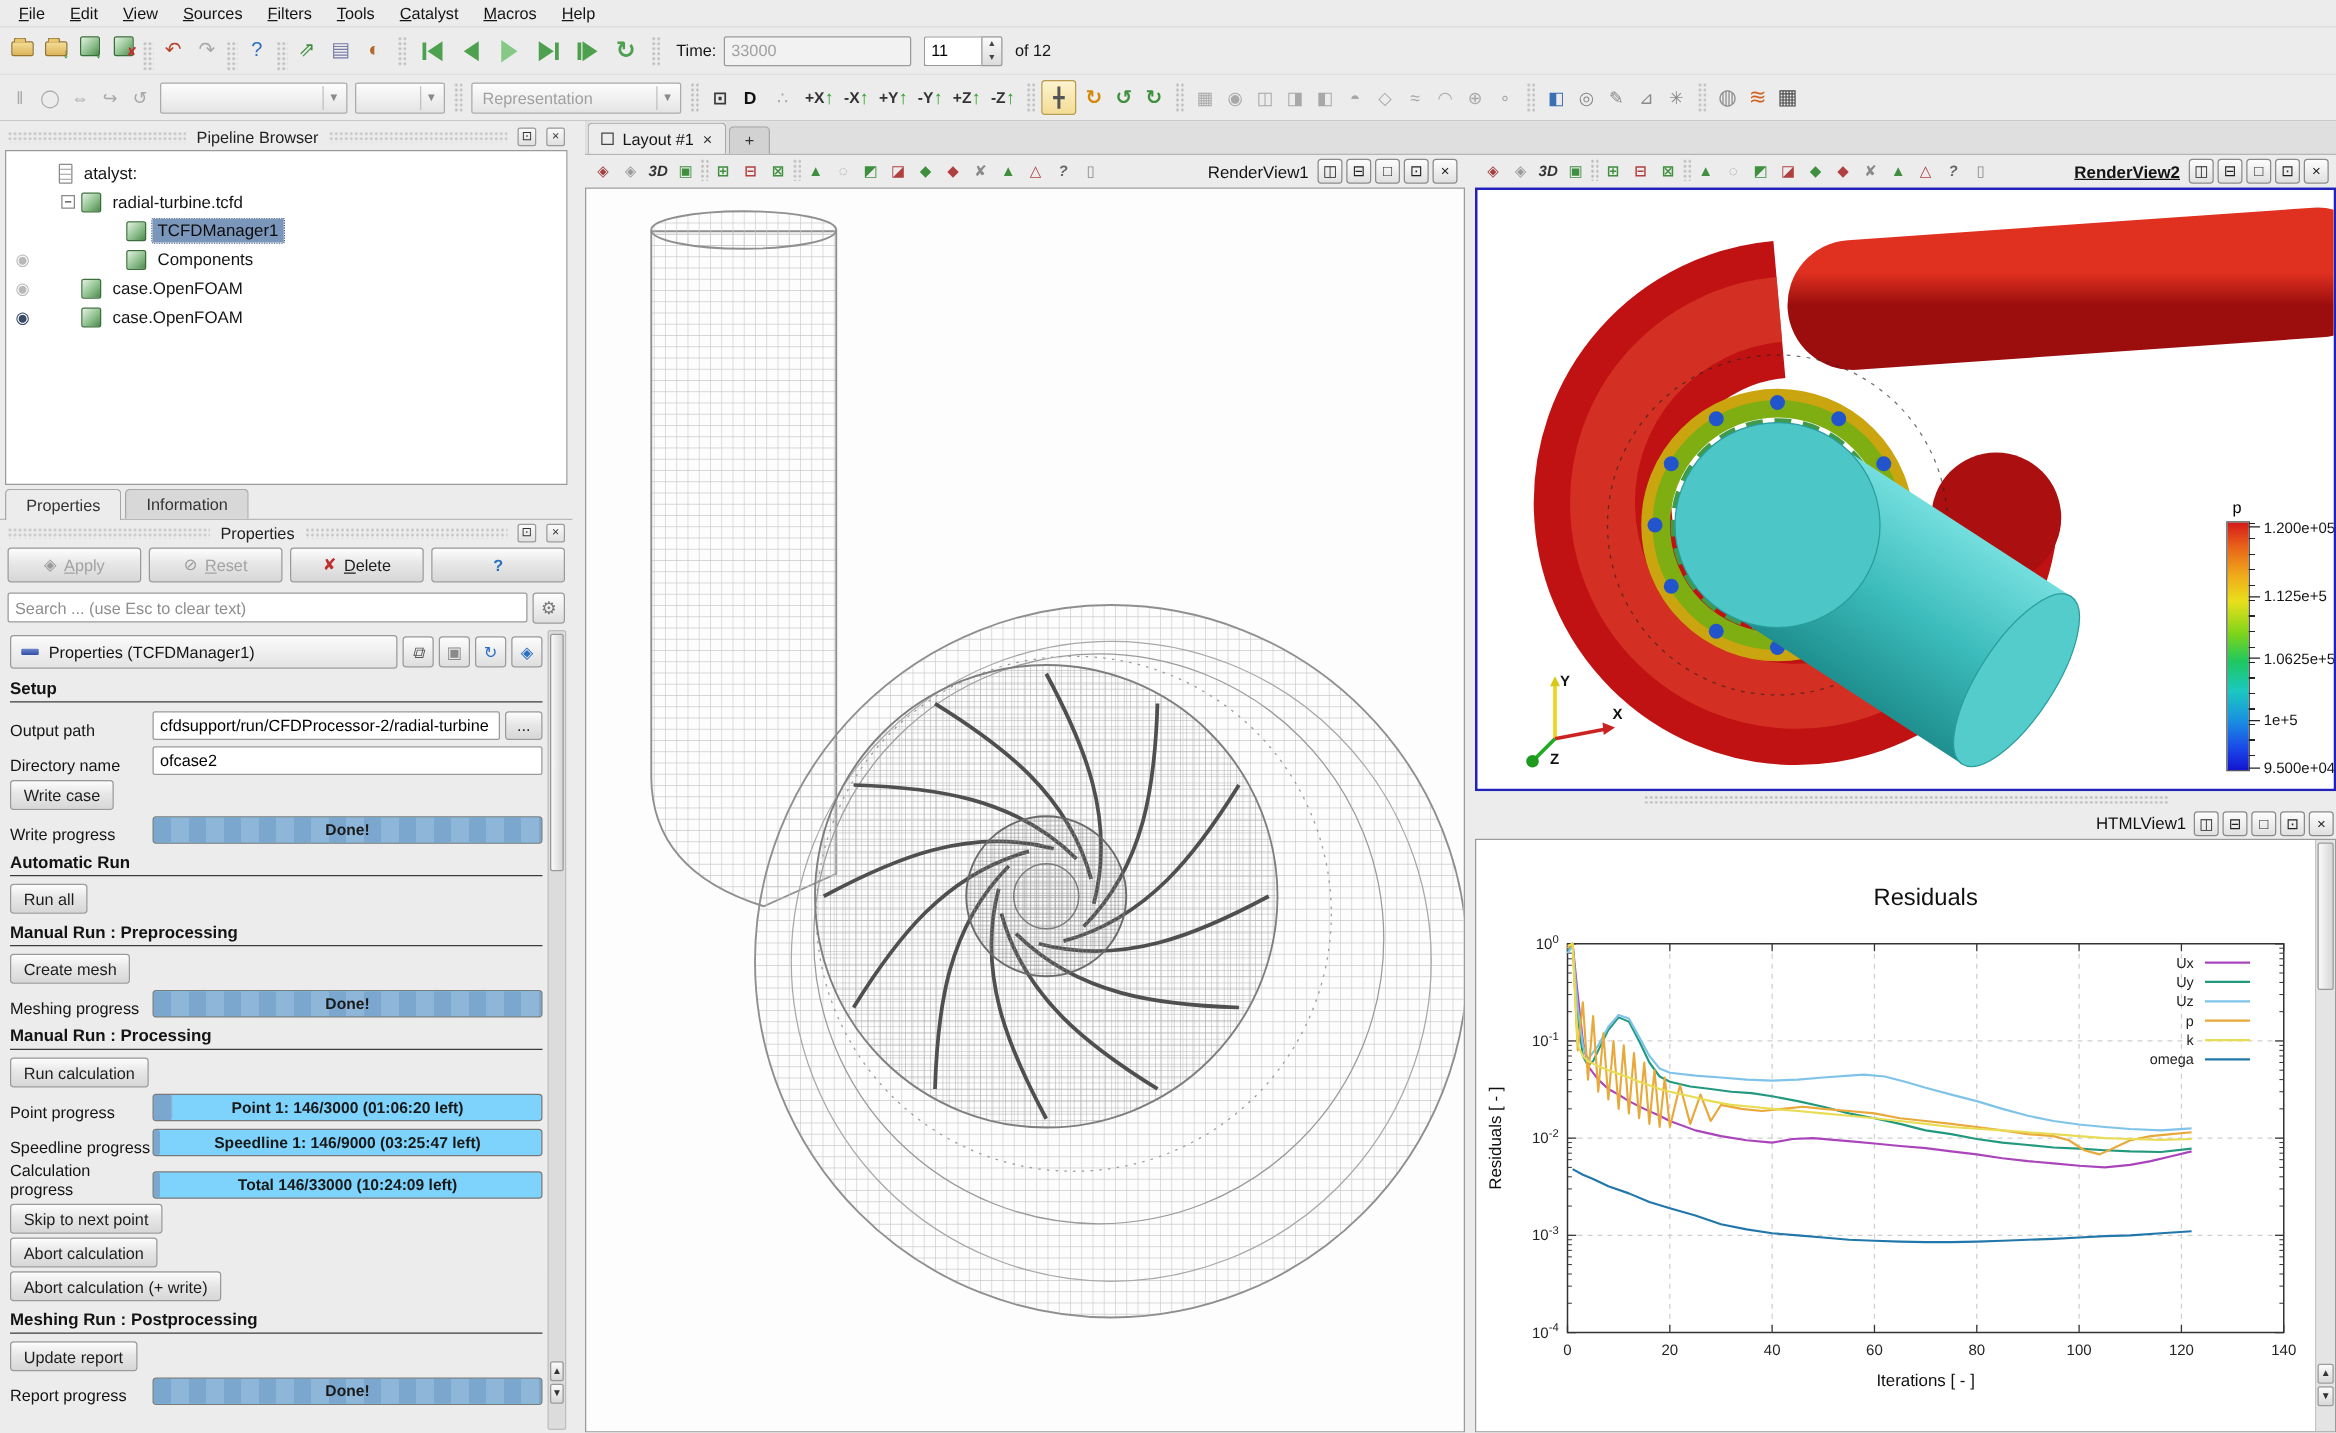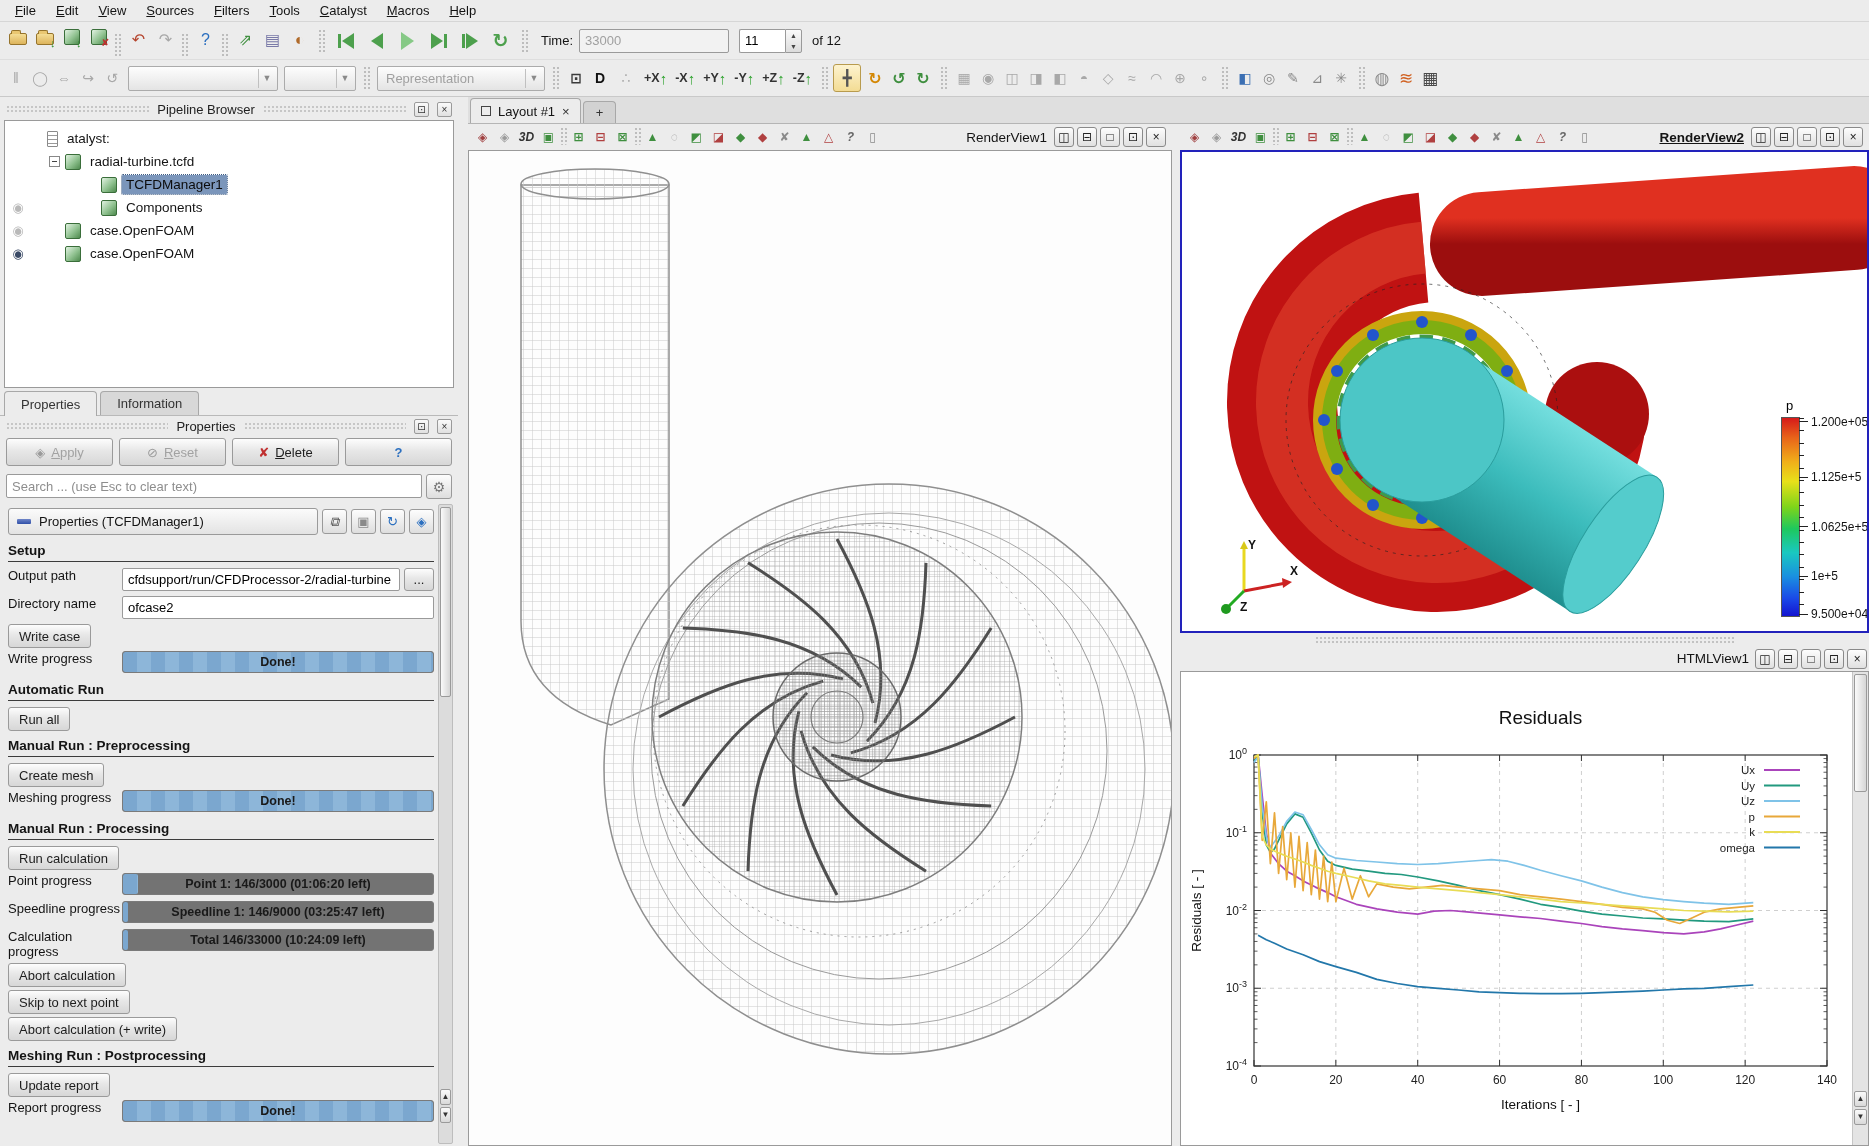--- a/index.html
+++ b/index.html
@@ -98,27 +98,27 @@
 .gearbtn{width:26px;height:25px;border:1px solid #9a9a9a;border-radius:3px;background:linear-gradient(#fdfdfd,#dedede);display:flex;align-items:center;justify-content:center;color:#777;font-size:14px}
 .scrollarea{position:absolute;left:0;top:407px;width:458px;bottom:0;padding:4px 24px 0 8px;overflow:hidden}
 .scrollbar{position:absolute;top:407px;bottom:2px;right:5px;width:15px;background:#dcdcdc;border:1px solid #bdbdbd;border-radius:2px}
 .sb-thumb{position:absolute;left:1px;right:1px;border:1px solid #9a9a9a;border-radius:2px;background:linear-gradient(90deg,#fafafa,#d6d6d6)}
 .sb-btn{position:absolute;left:1px;right:1px;height:16px;border:1px solid #9a9a9a;border-radius:2px;background:linear-gradient(#fafafa,#d9d9d9);font-size:8px;line-height:14px;text-align:center;color:#333}
 .grouphdr{display:flex;align-items:center;gap:4px;margin-bottom:8px}
 .grouphdr .hdrbar{flex:1;display:flex;align-items:center;gap:8px;height:27px;border:1px solid #9a9a9a;border-radius:3px;background:linear-gradient(#fbfbfb,#e3e3e3);padding:0 8px}
 .hdrdash{width:14px;height:5px;background:linear-gradient(#6f86c8,#2f4fa8);border-radius:1px}
 .hdrbtn{width:25px;height:25px;border:1px solid #9a9a9a;border-radius:3px;background:linear-gradient(#fdfdfd,#dedede);display:flex;align-items:center;justify-content:center;font-size:13px;color:#555}
 .heading{font-weight:bold;font-size:13.5px;border-bottom:1px solid #3c3c3c;padding-bottom:3px;margin:7px 0 6px}
-.formrow{display:flex;align-items:flex-start;margin-bottom:4px;min-height:24px}
+.formrow{display:flex;align-items:flex-end;margin-bottom:4px;min-height:24px}
 .formrow .flabel{width:114px;flex:none;line-height:15px}
 .formrow .tinput{flex:1;height:23px}
 .dots{width:30px;height:23px;margin-left:4px;flex:none}
 .btnline{margin-bottom:3px}
 .btnline .btn{height:24px}
-.pbar{position:relative;flex:1;height:22px;border:1px solid #7a7a7a;border-radius:3px;background:#737373;overflow:hidden}
+.pbar{position:relative;flex:1;height:22px;border:1px solid #7a7a7a;border-radius:3px;background:#7dd3fc;overflow:hidden}
 .pfill{position:absolute;left:0;top:0;bottom:0;min-width:5px;background:repeating-linear-gradient(90deg,#7ba7cf 0 14px,#8db6d9 14px 28px);border-radius:2px}
 .ptext{position:absolute;inset:0;display:flex;align-items:center;justify-content:center;font-weight:bold;font-size:12.5px;color:#191919}
 
 
 .tabbar{position:absolute;left:0;top:0;width:1401px;height:27px;background:#dfdfdf;border-bottom:1px solid #b5b5b5;display:flex;align-items:flex-end;padding-left:2px}
 .ltab{display:flex;align-items:center;gap:7px;height:25px;padding:0 10px;background:#ececec;border:1px solid #a8a8a8;border-bottom:none;border-radius:4px 4px 0 0}
 .ltab .sq{width:10px;height:10px;border:1.5px solid #444}
 .ltab .x{color:#333;font-size:13px}
 .plustab{height:22px;padding:0 12px;background:#d2d2d2;border:1px solid #a8a8a8;border-bottom:none;border-radius:4px 4px 0 0;margin-left:2px;display:flex;align-items:center;color:#333}
 .viewcol{position:absolute;top:27px;bottom:0}
@@ -539,22 +539,22 @@
             <span class="ptext">Speedline 1: 146/9000 (03:25:47 left)</span>
           </span>
       </div>
       <div class="formrow">
         <span class="flabel">Calculation progress</span>
         <span class="pbar">
             <span class="pfill" style="width: 0.44%;"></span>
             <span class="ptext">Total 146/33000 (10:24:09 left)</span>
           </span>
       </div>
+      <div class="btnline"><span class="btn">Skip to next point</span></div>
       <div class="btnline"><span class="btn">Abort calculation</span></div>
-      <div class="btnline"><span class="btn">Skip to next point</span></div>
       <div class="btnline"><span class="btn">Abort calculation (+ write)</span></div>
 
       <div class="heading">Meshing Run : Postprocessing</div>
       <div class="btnline"><span class="btn">Update report</span></div>
       <div class="formrow">
         <span class="flabel">Report progress</span>
         <span class="pbar">
             <span class="pfill" style="width: 100%;"></span>
             <span class="ptext">Done!</span>
           </span>

